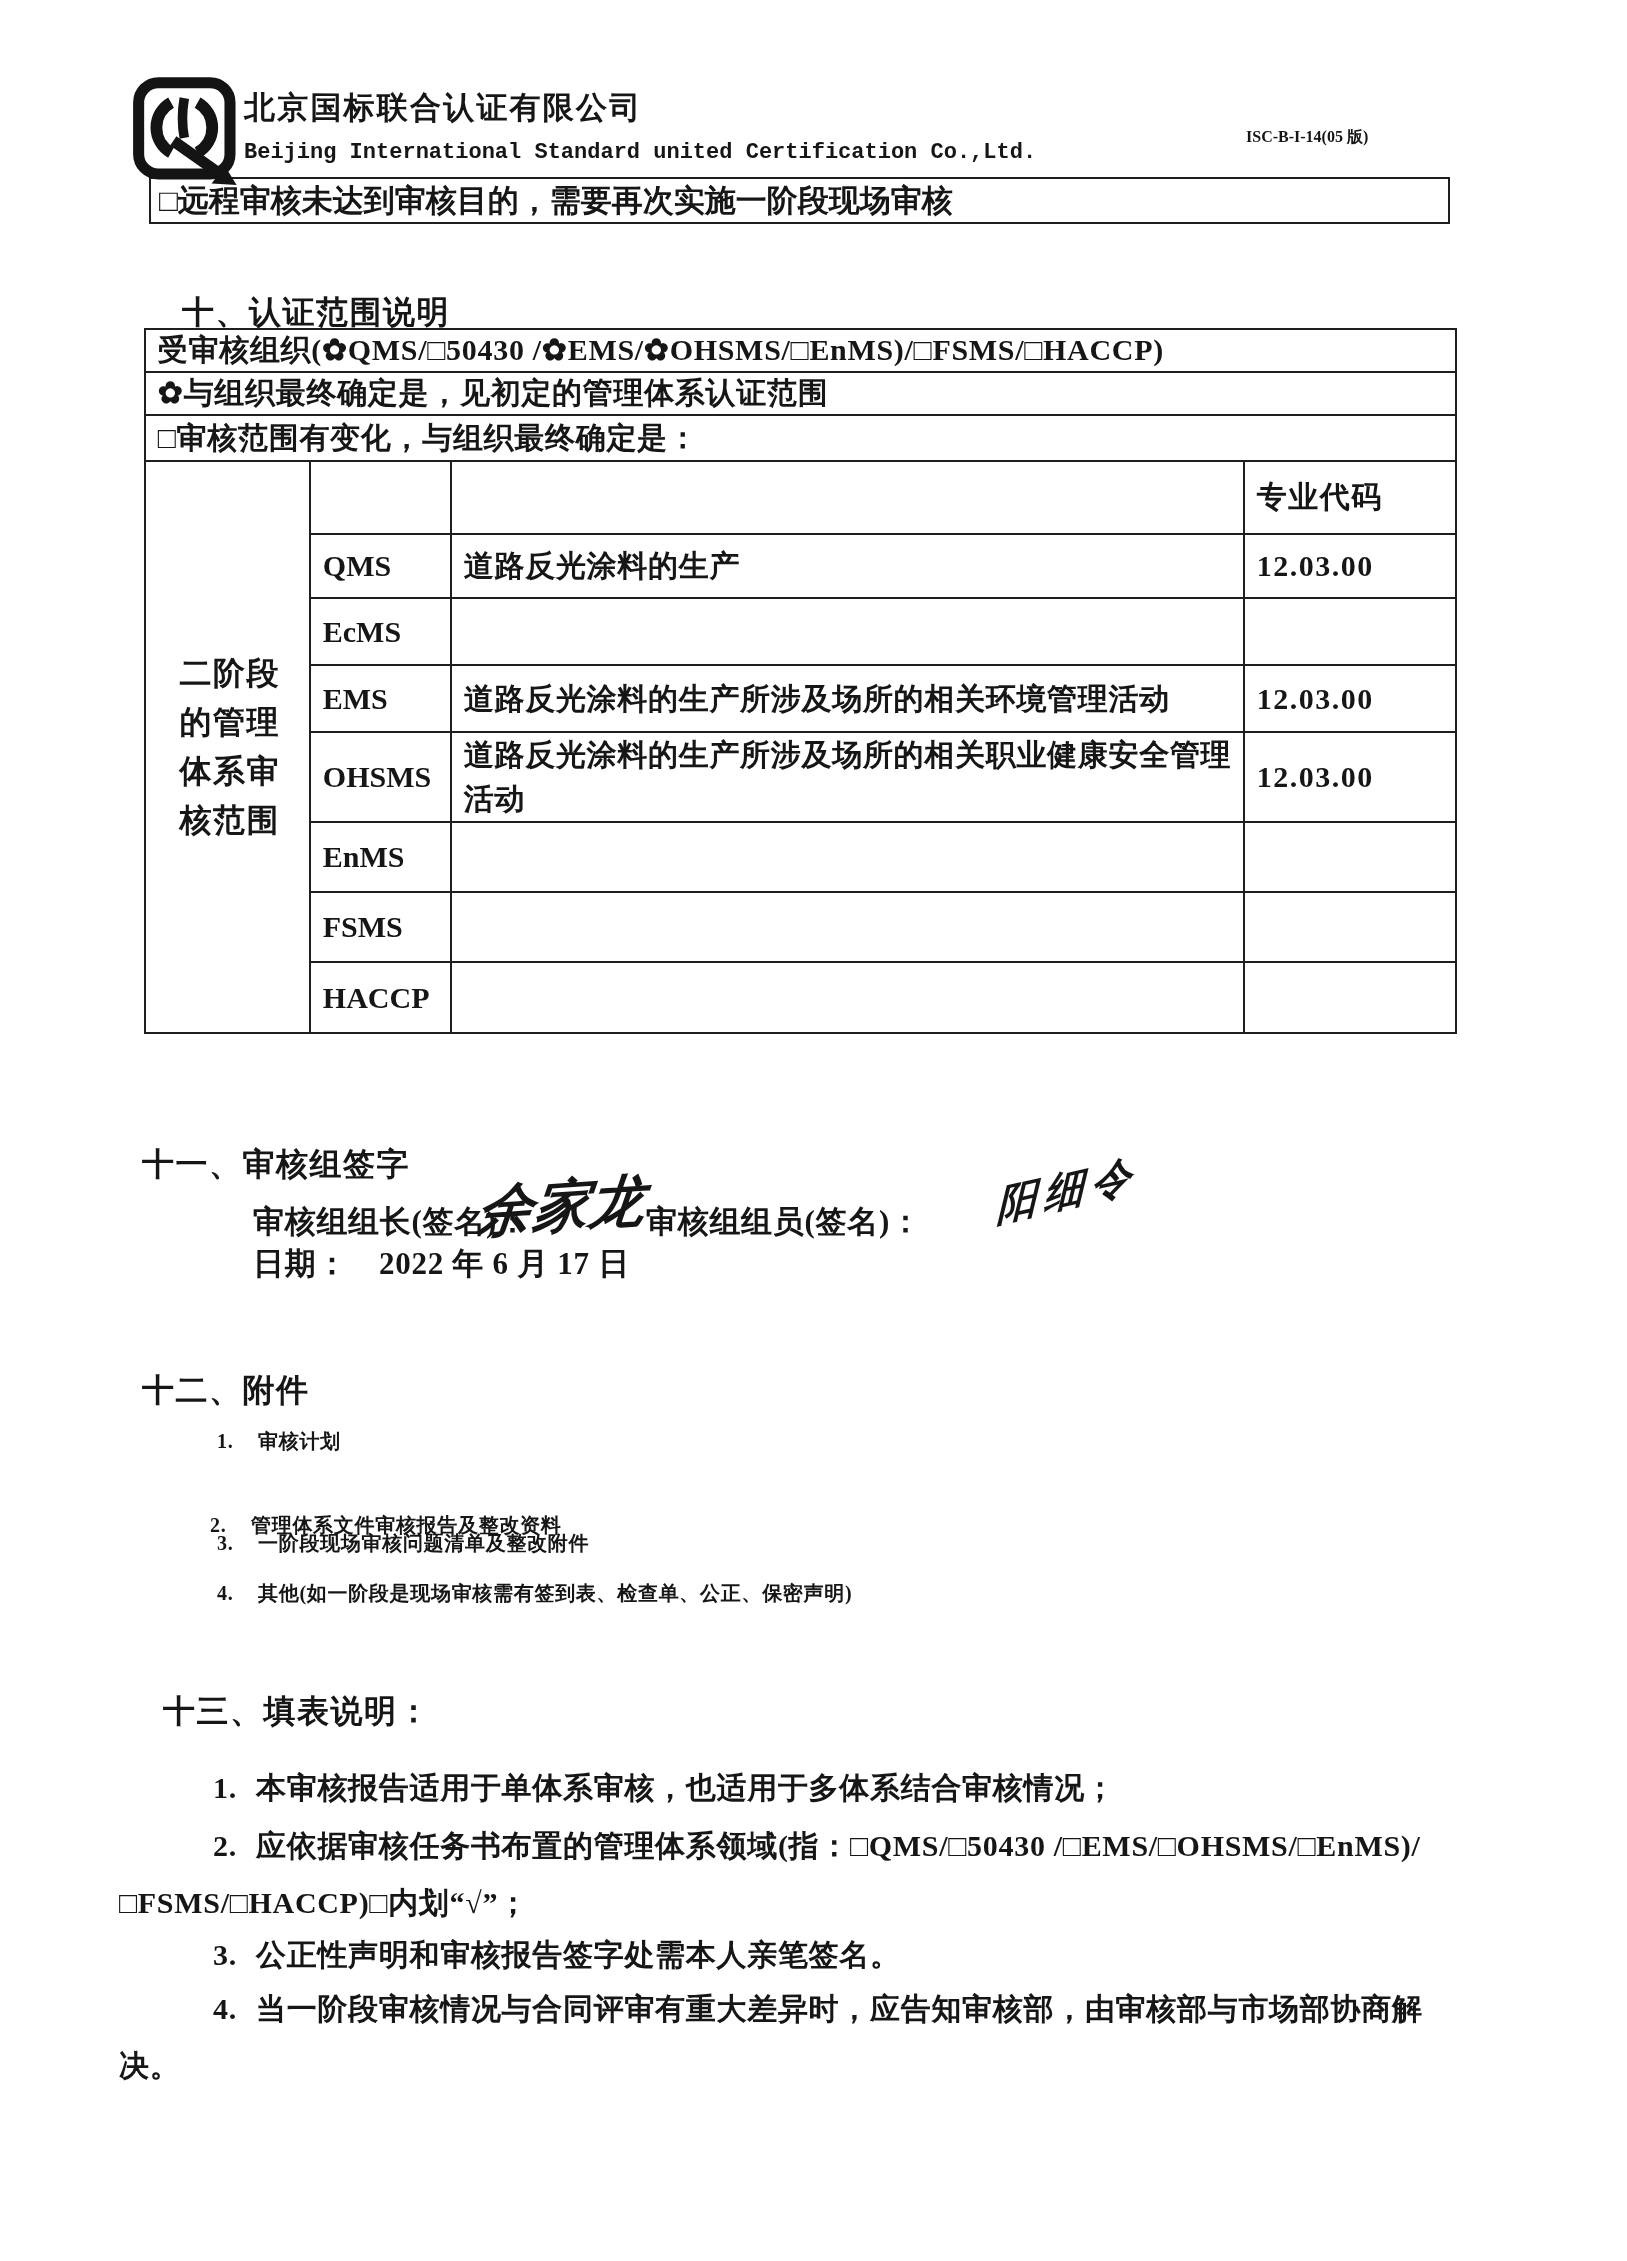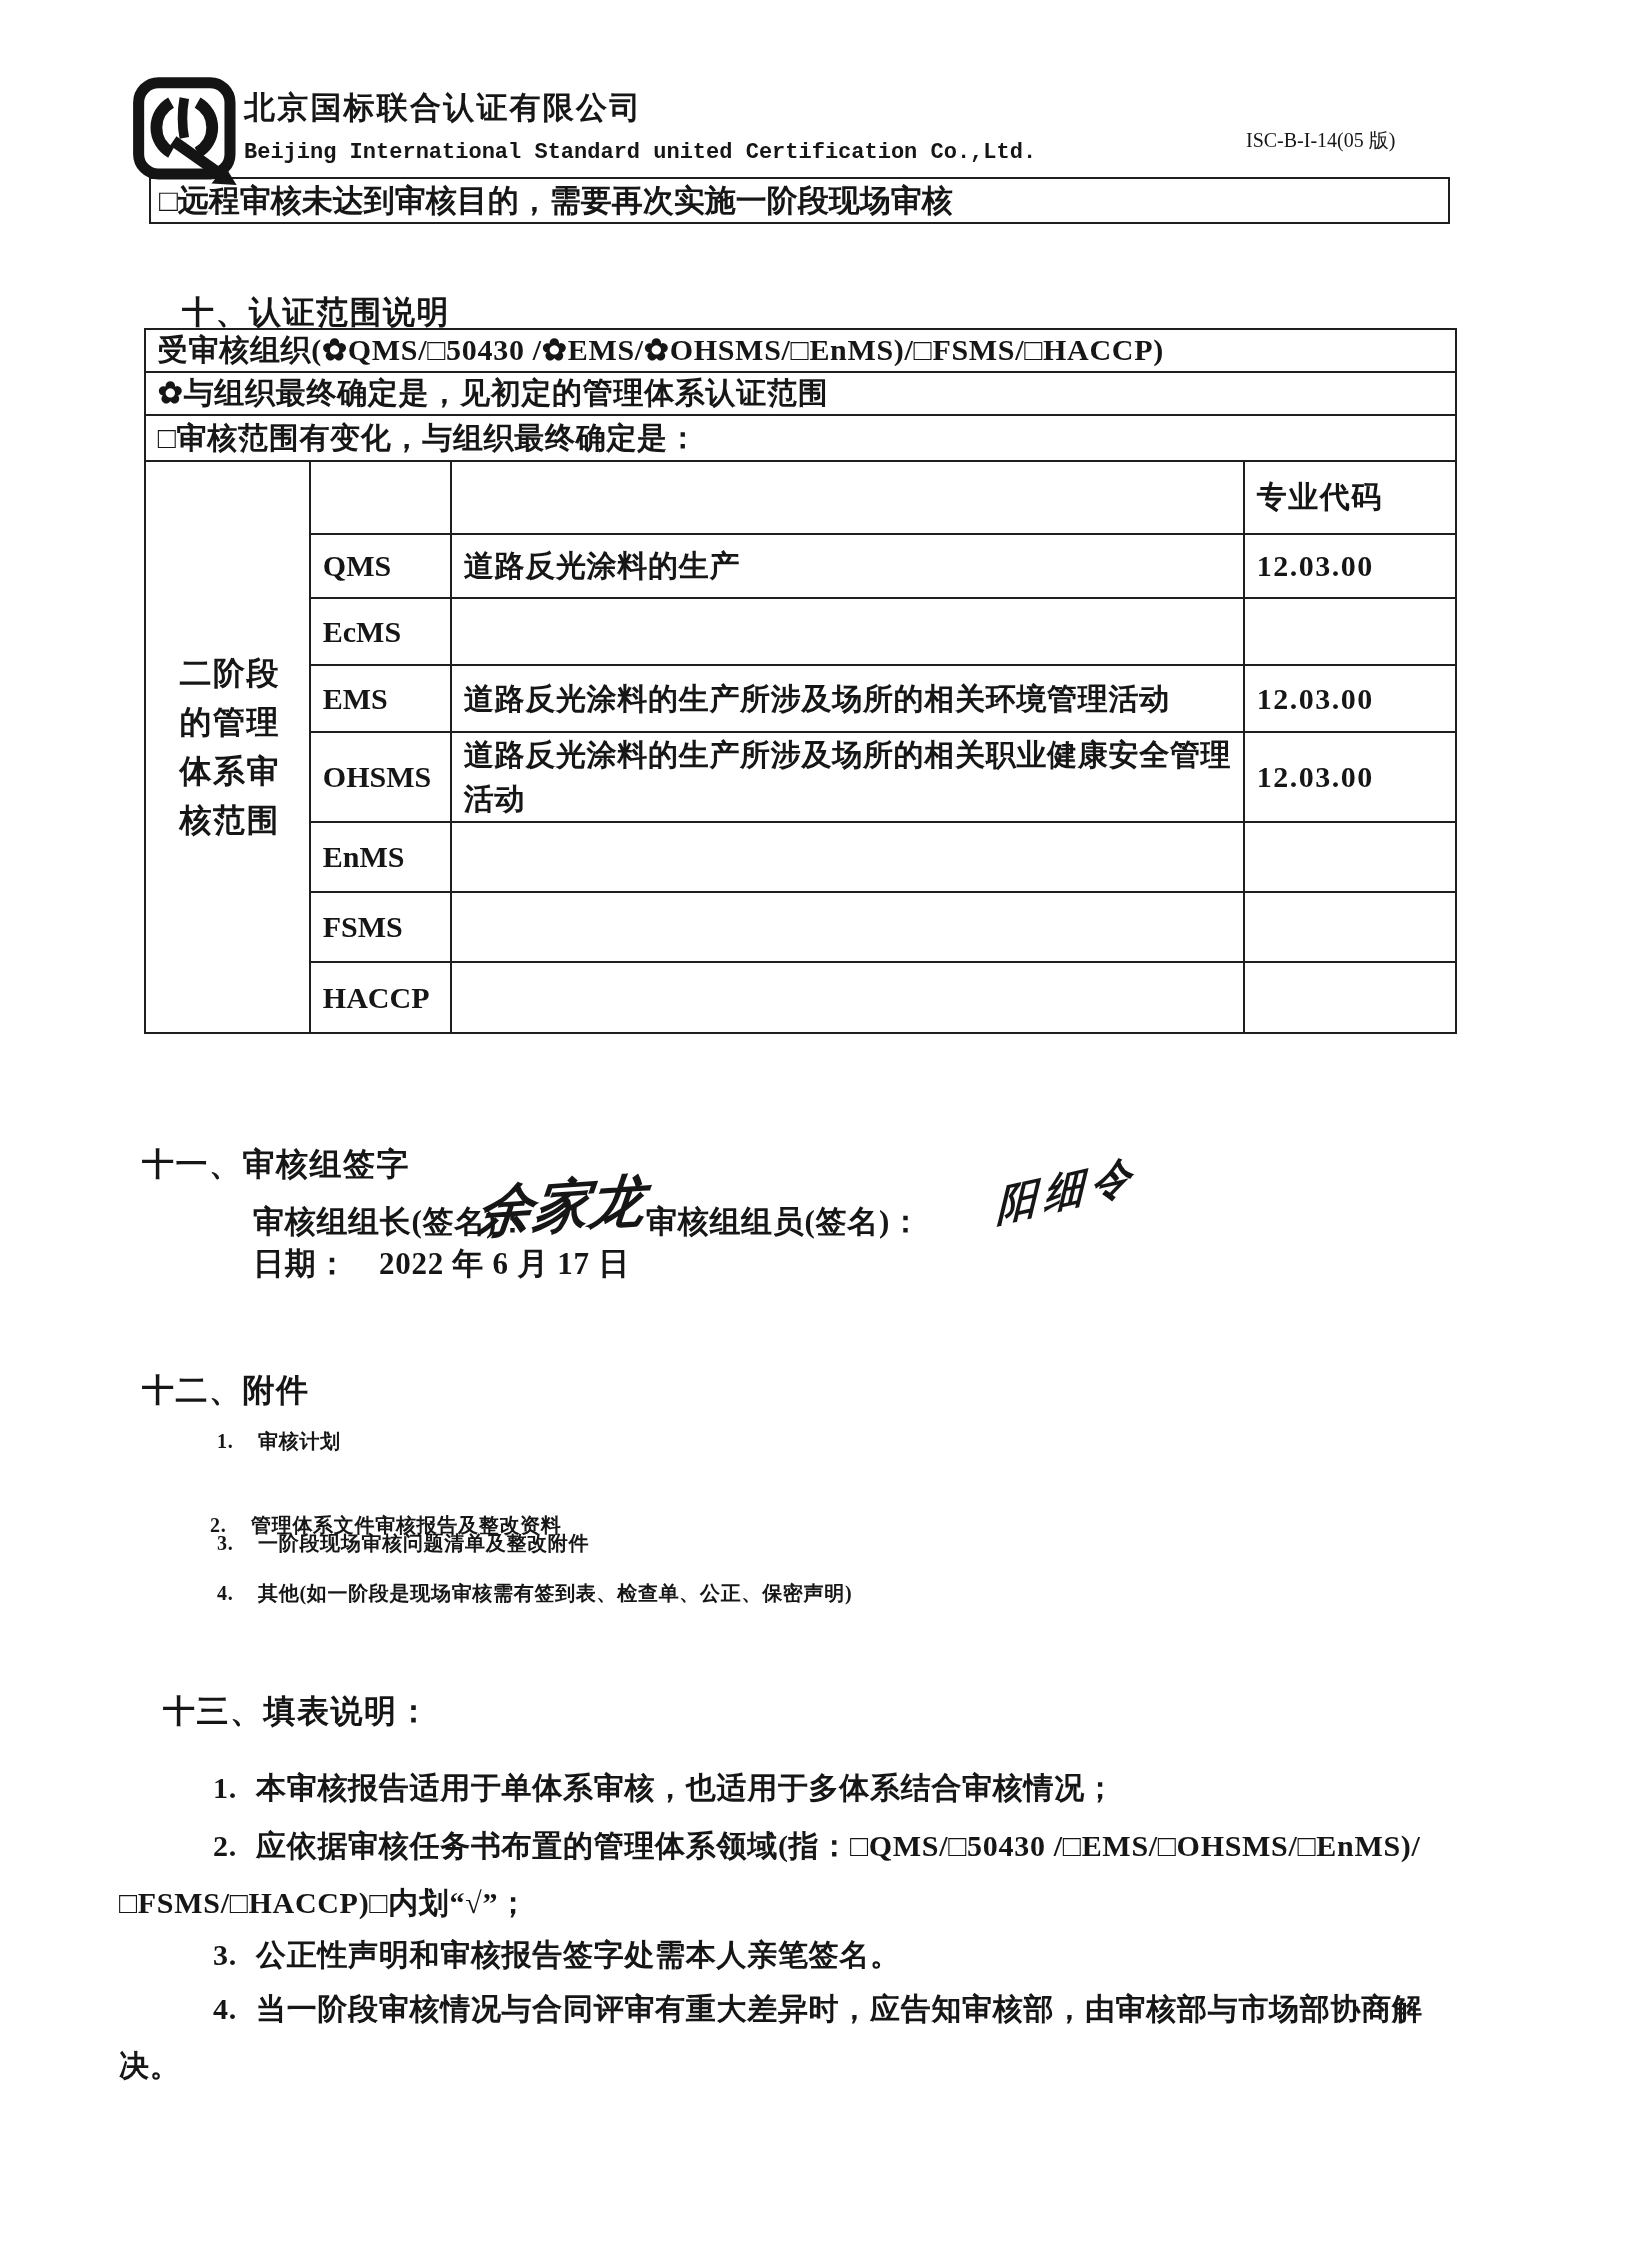--- a/index.html
+++ b/index.html
@@ -9,21 +9,21 @@
     background:#ffffff;
     color:#161616;
     font-family:"Liberation Serif","DejaVu Serif",serif;
     overflow:hidden;
   }
   .abs{position:absolute;}
 
   
   .co-cn{font-size:31px;font-weight:600;letter-spacing:2.2px;}
   .co-en{font-size:22px;font-weight:700;font-family:"Liberation Mono","DejaVu Sans Mono",monospace;letter-spacing:0px;}
-  .doc-code{font-size:20px;font-weight:400;}
+  .doc-code{font-size:16px;font-weight:700;}
   .remote-box{
     border:2.2px solid #1f1f1f;
     display:flex;align-items:center;
     font-size:31px;font-weight:600;
     padding-left:8px;box-sizing:border-box;
   }
 
   
   .sec-title{font-size:32px;font-weight:700;letter-spacing:1.5px;}
 

